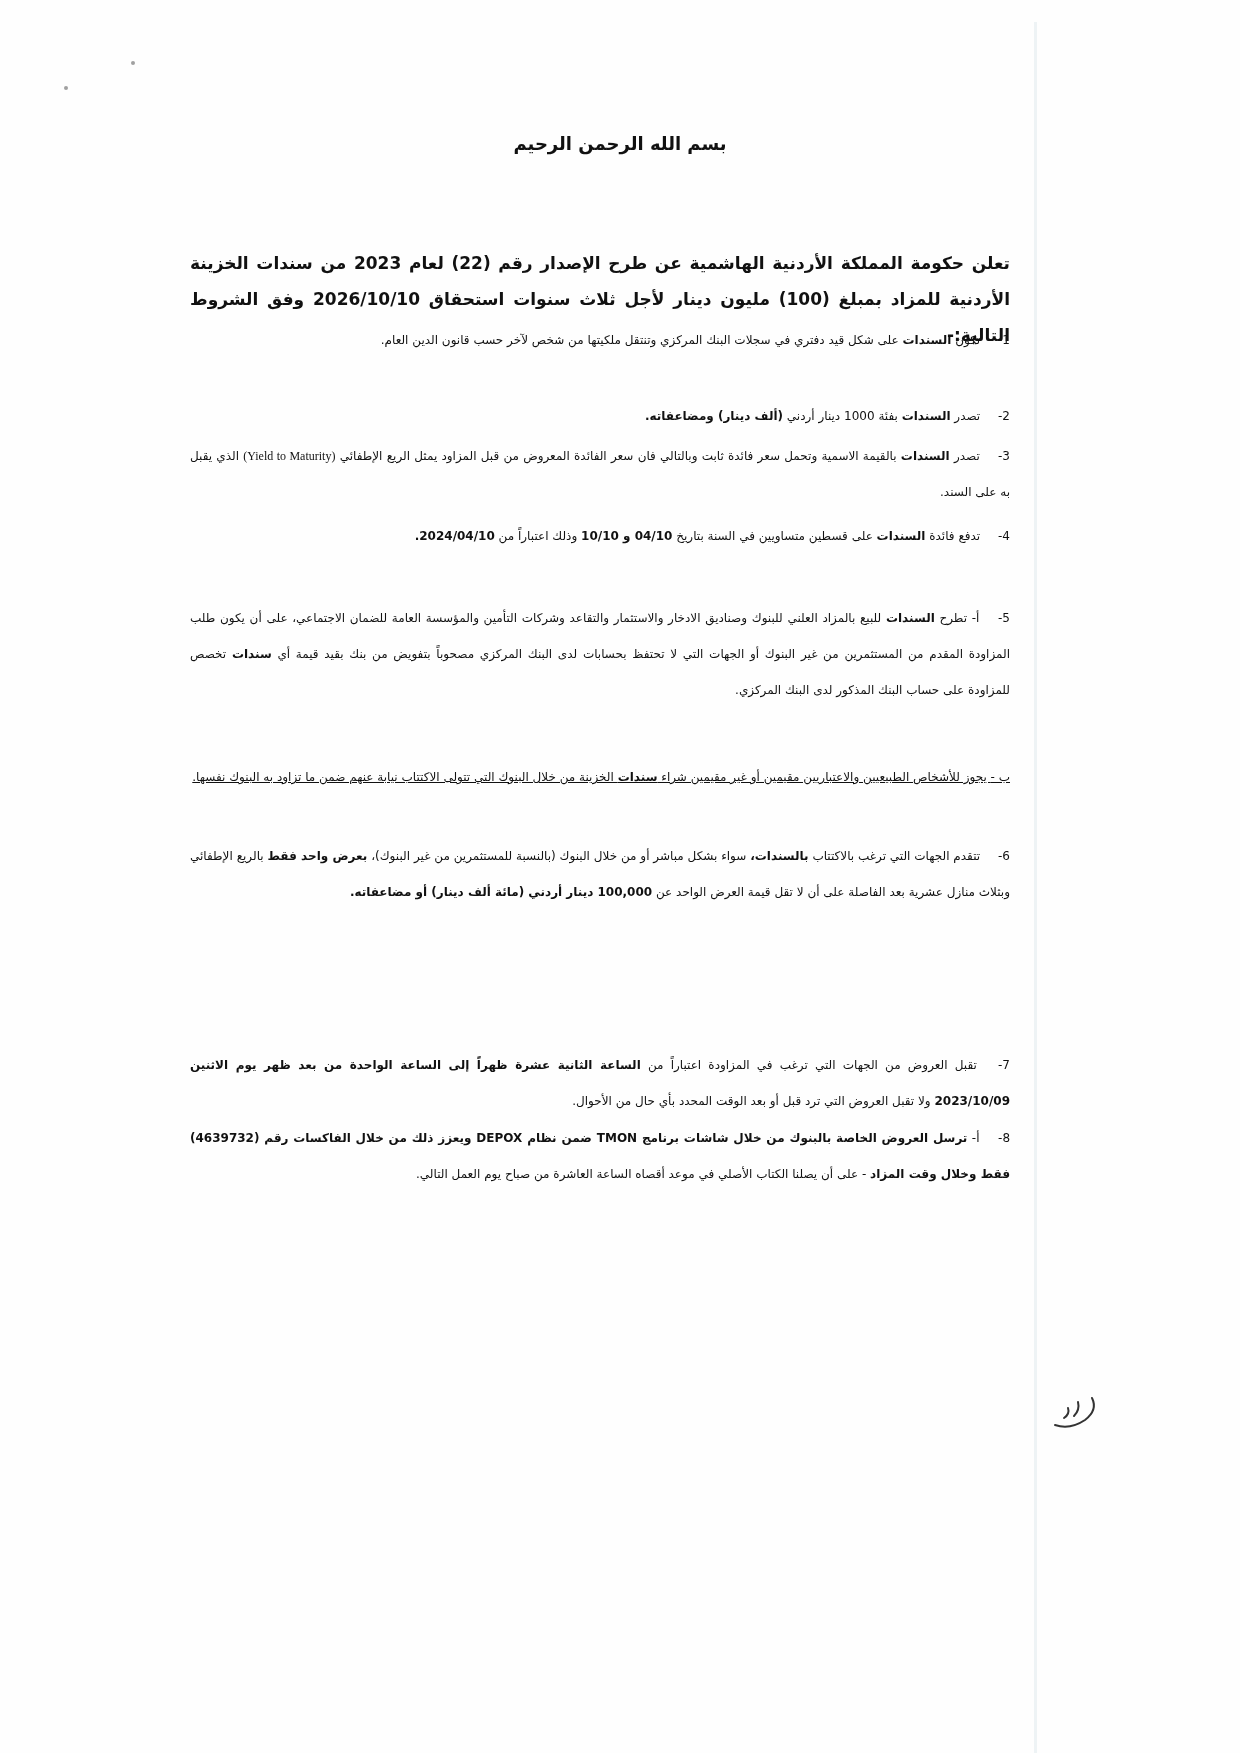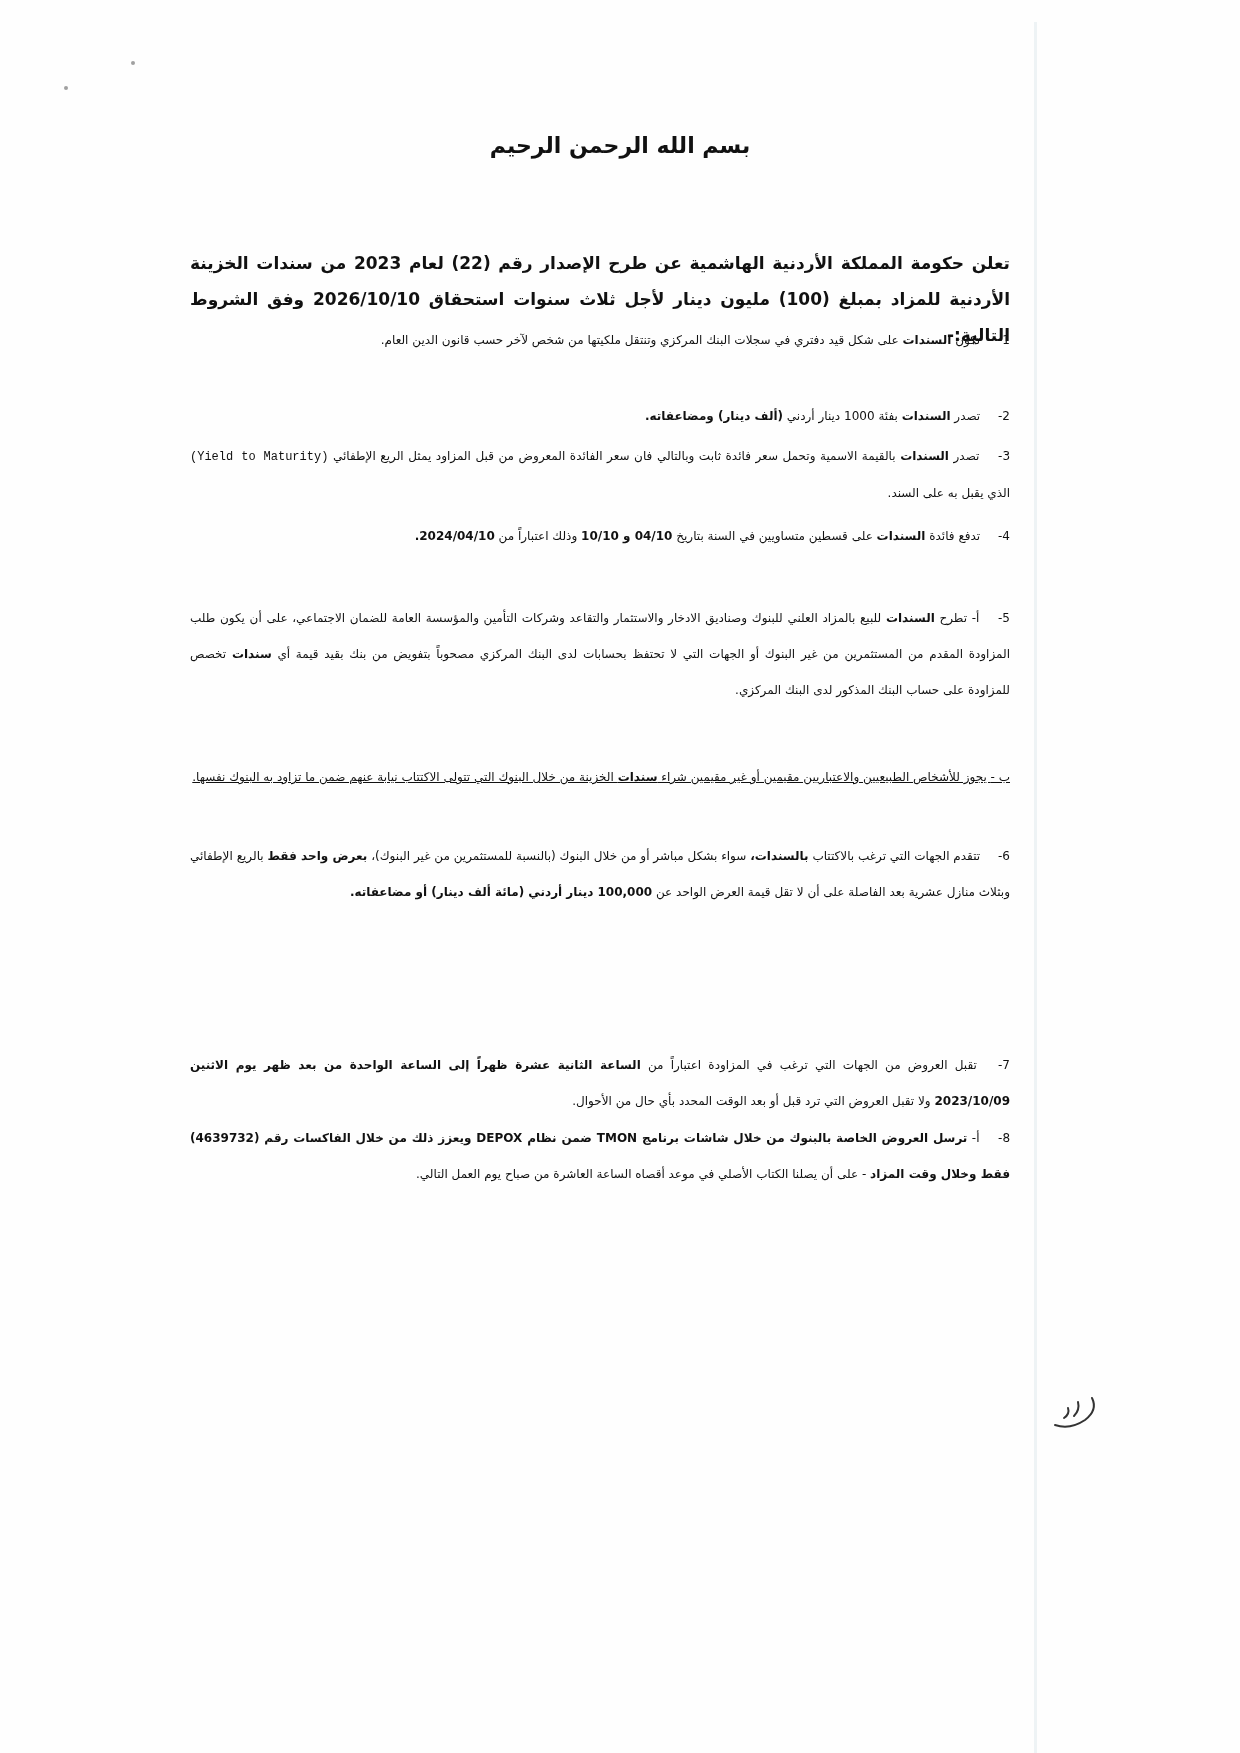--- a/index.html
+++ b/index.html
@@ -3,27 +3,27 @@
 <meta charset="utf-8">
 <style>
   html, body { margin: 0; padding: 0; background: #ffffff; }
   body { width: 1240px; height: 1753px; position: relative; overflow: hidden;
          font-family: "DejaVu Sans", "Liberation Sans", sans-serif; color: #111; }
   .page { position: absolute; inset: 0; background: #fefefe; }
   .fold-line { position: absolute; left: 1034px; top: 22px; width: 3px; height: 1731px; background: #eef3f5; }
   .speck { position: absolute; width: 4px; height: 4px; border-radius: 50%; background: #777; opacity: .7; }
   .doc { position: absolute; left: 190px; width: 820px; direction: rtl; text-align: justify; }
   .heading { position: absolute; left: 380px; width: 480px; text-align: center; direction: rtl; }
-  .basmala { top: 133px; font-size: 22px; font-weight: bold; }
+  .basmala { top: 133px; font-size: 18px; font-weight: bold; }
   .title { top: 160px; font-size: 18px; font-weight: bold; text-decoration: underline; }
   .intro { top: 222px; font-size: 17px; font-weight: bold; line-height: 36px; margin-top: 23px; }
   .item { font-size: 12px; line-height: 36px; }
   .num { display: inline-block; min-width: 26px; }
   b { font-weight: bold; }
-  .ltr { direction: ltr; unicode-bidi: embed; font-family: Liberation Mono, monospace; margin-top: 24px; }
+  .ltr { direction: ltr; unicode-bidi: embed; font-family: Liberation Serif, serif; margin-top: 24px; }
   .signature { position: absolute; left: 1050px; top: 1380px; width: 60px; height: 60px; }
 </style>
 </head>
 <body>
 
 <div class="page">
   <div class="fold-line"></div>
   <div class="speck" style="left:64px;top:86px;"></div>
   <div class="speck" style="left:131px;top:61px;"></div>
 

